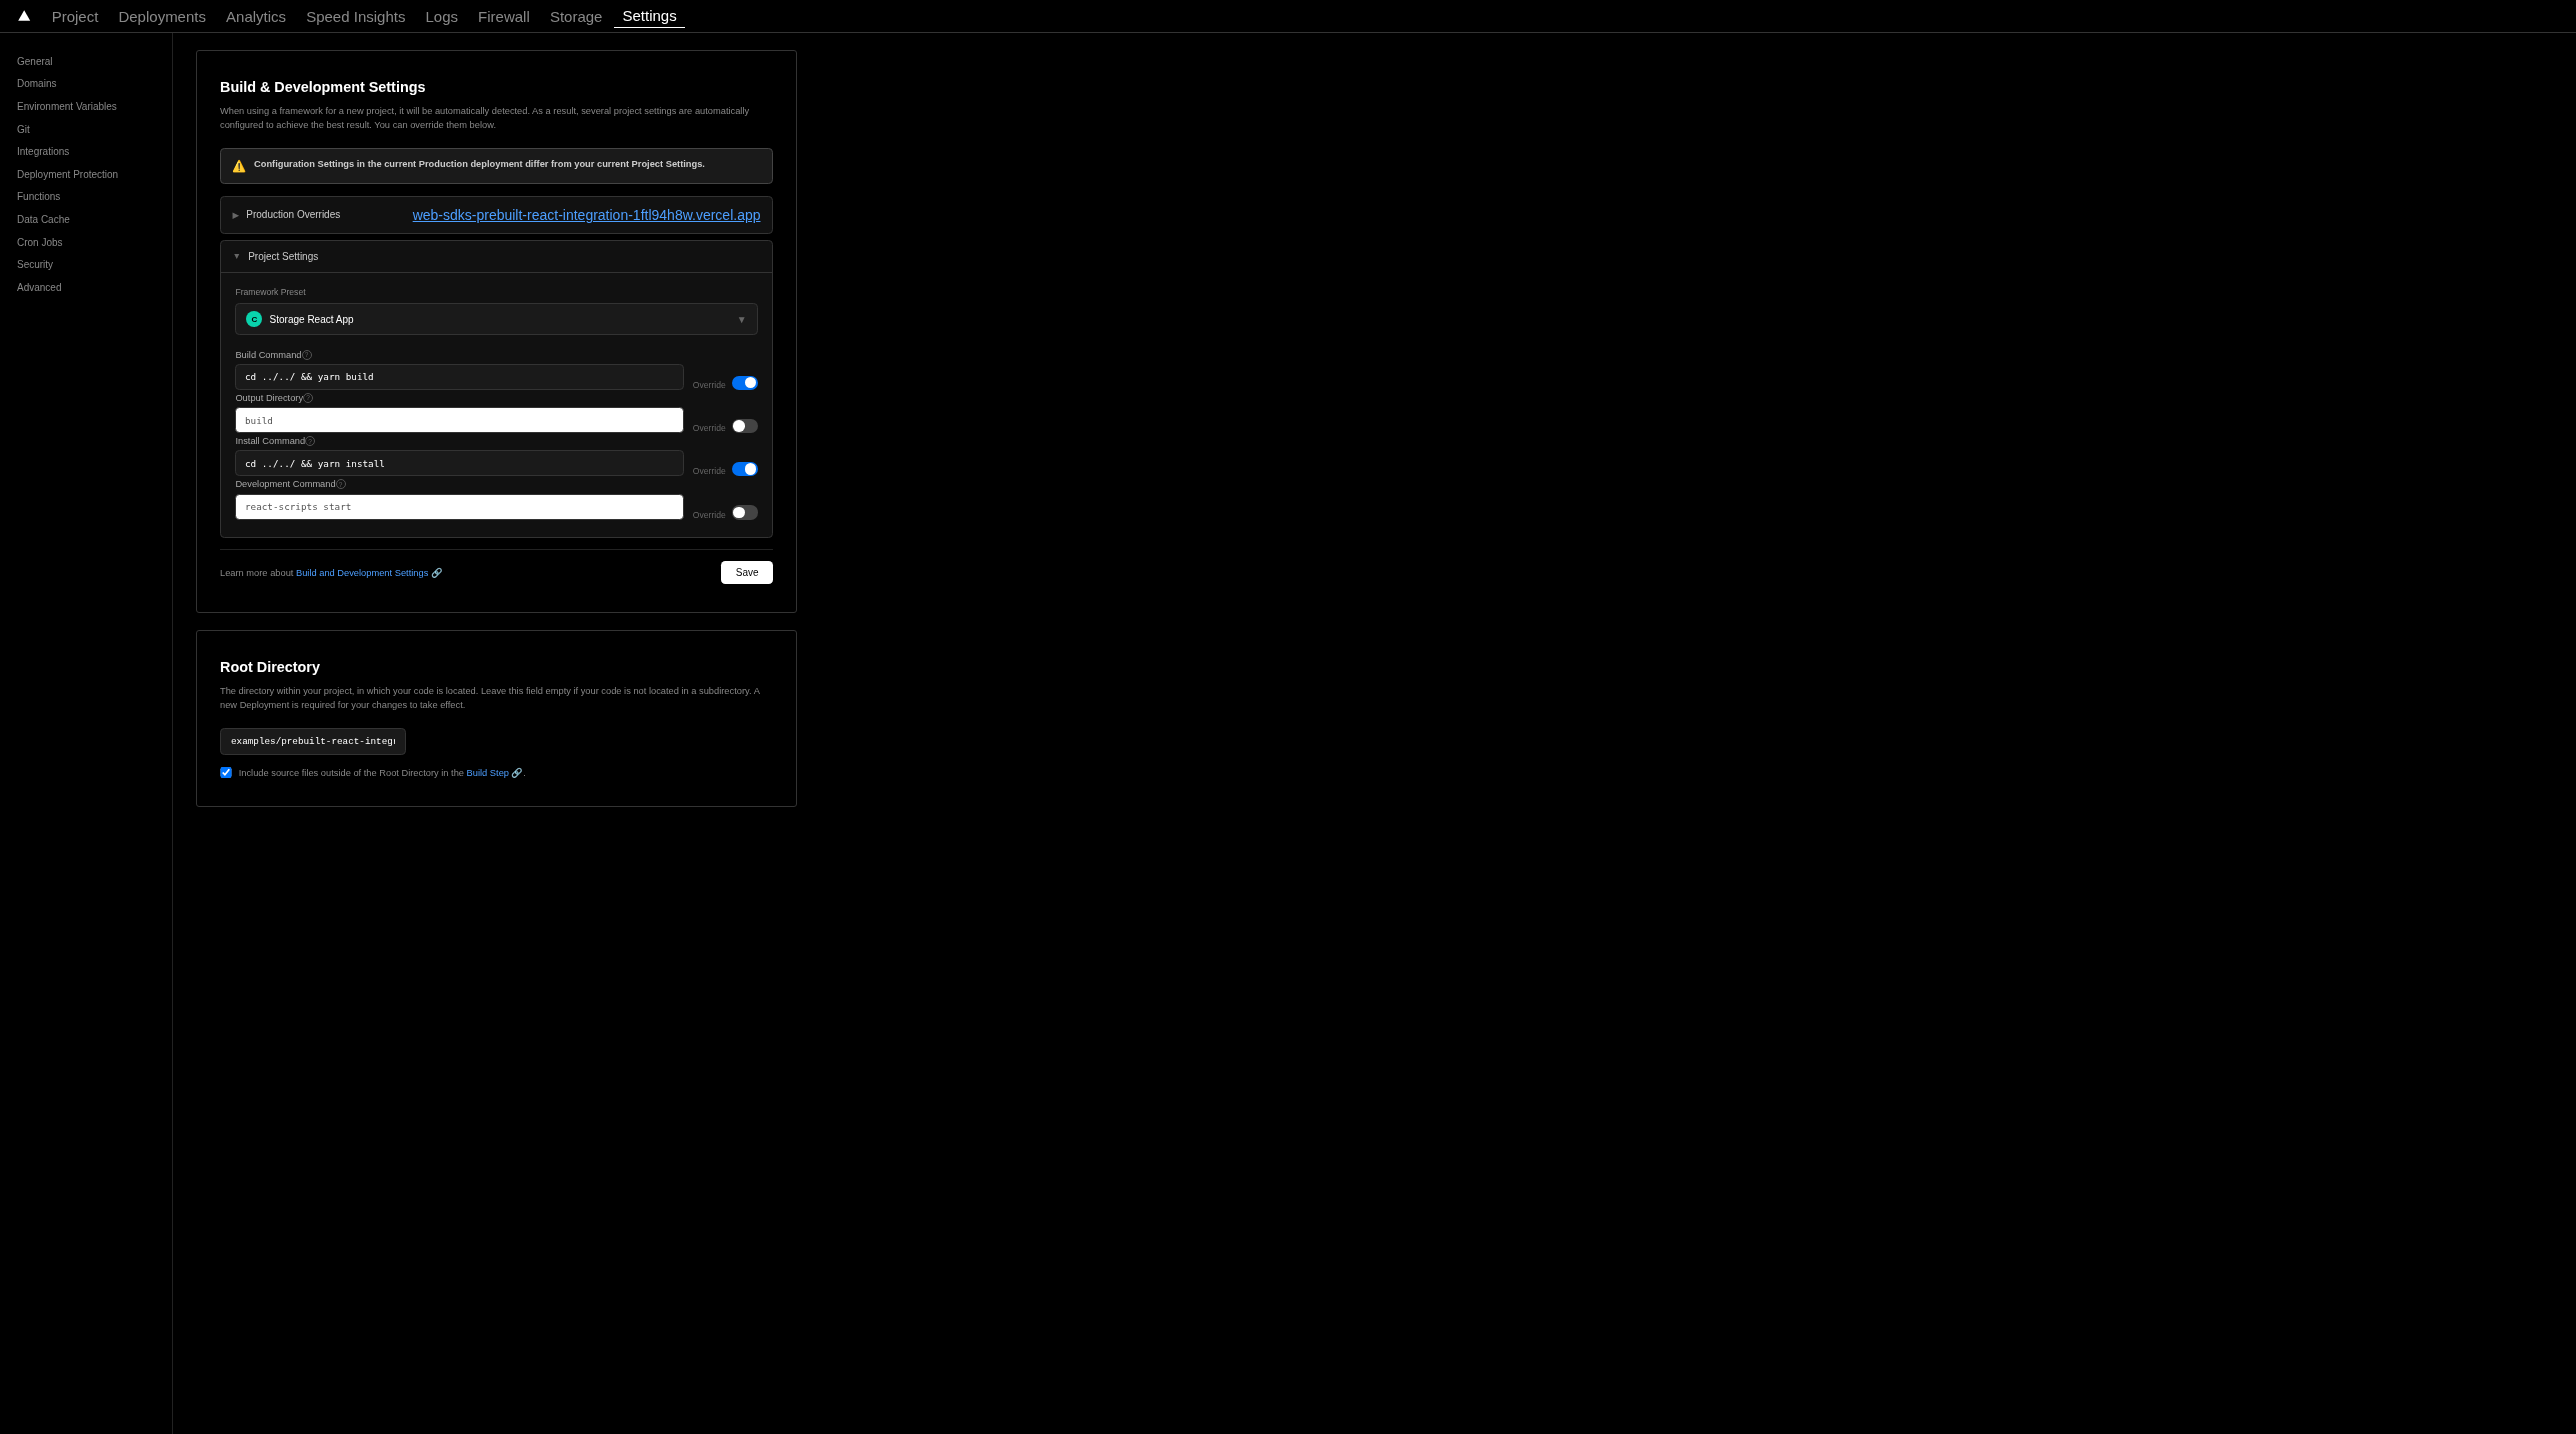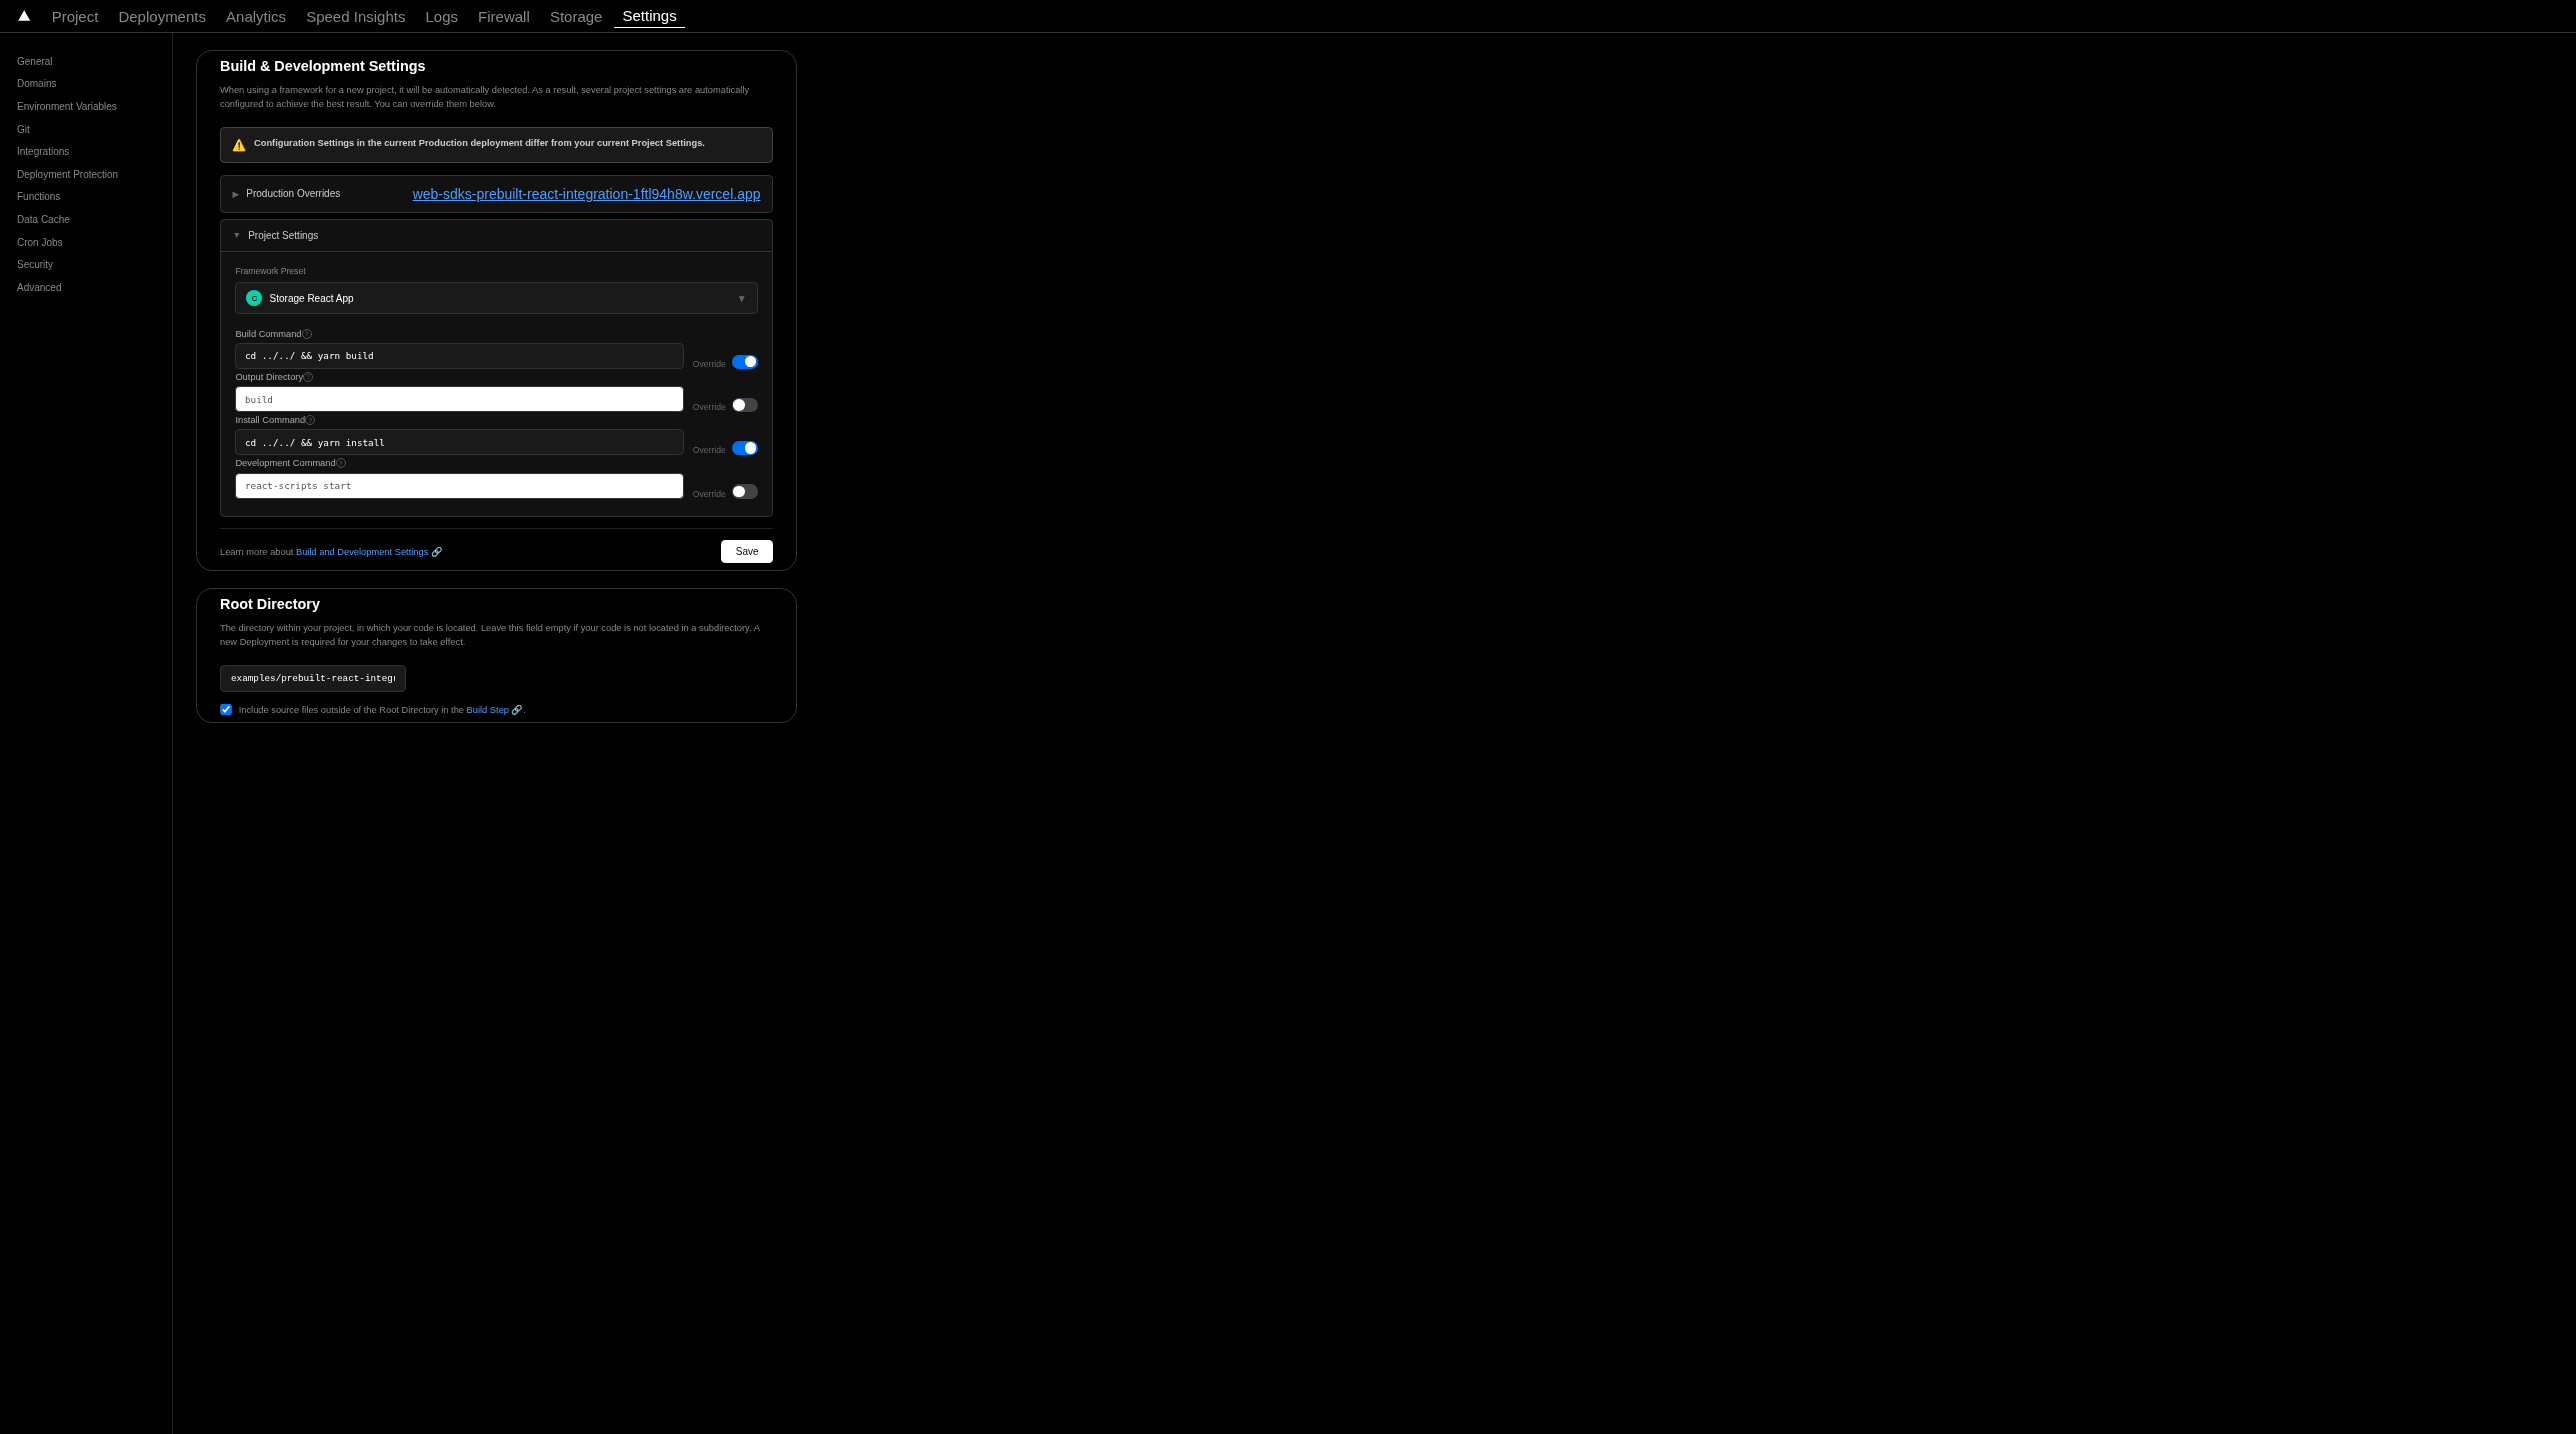--- a/index.html
+++ b/index.html
@@ -74,22 +74,22 @@
     .main {
       flex: 1;
       padding: 17px 23px;
       max-width: 647px;
       overflow-y: auto;
     }
 
     
     .section-card {
       border: 0.7px solid #333;
-      border-radius: 16px;
-      padding: 7px 23px;
+      border-radius: 3px;
+      padding: 28px 23px;
       margin-bottom: 17px;
     }
 
     .section-title {
       font-size: 14.4px;
       font-weight: 600;
       margin-bottom: 8.6px;
       color: #fff;
     }
 

